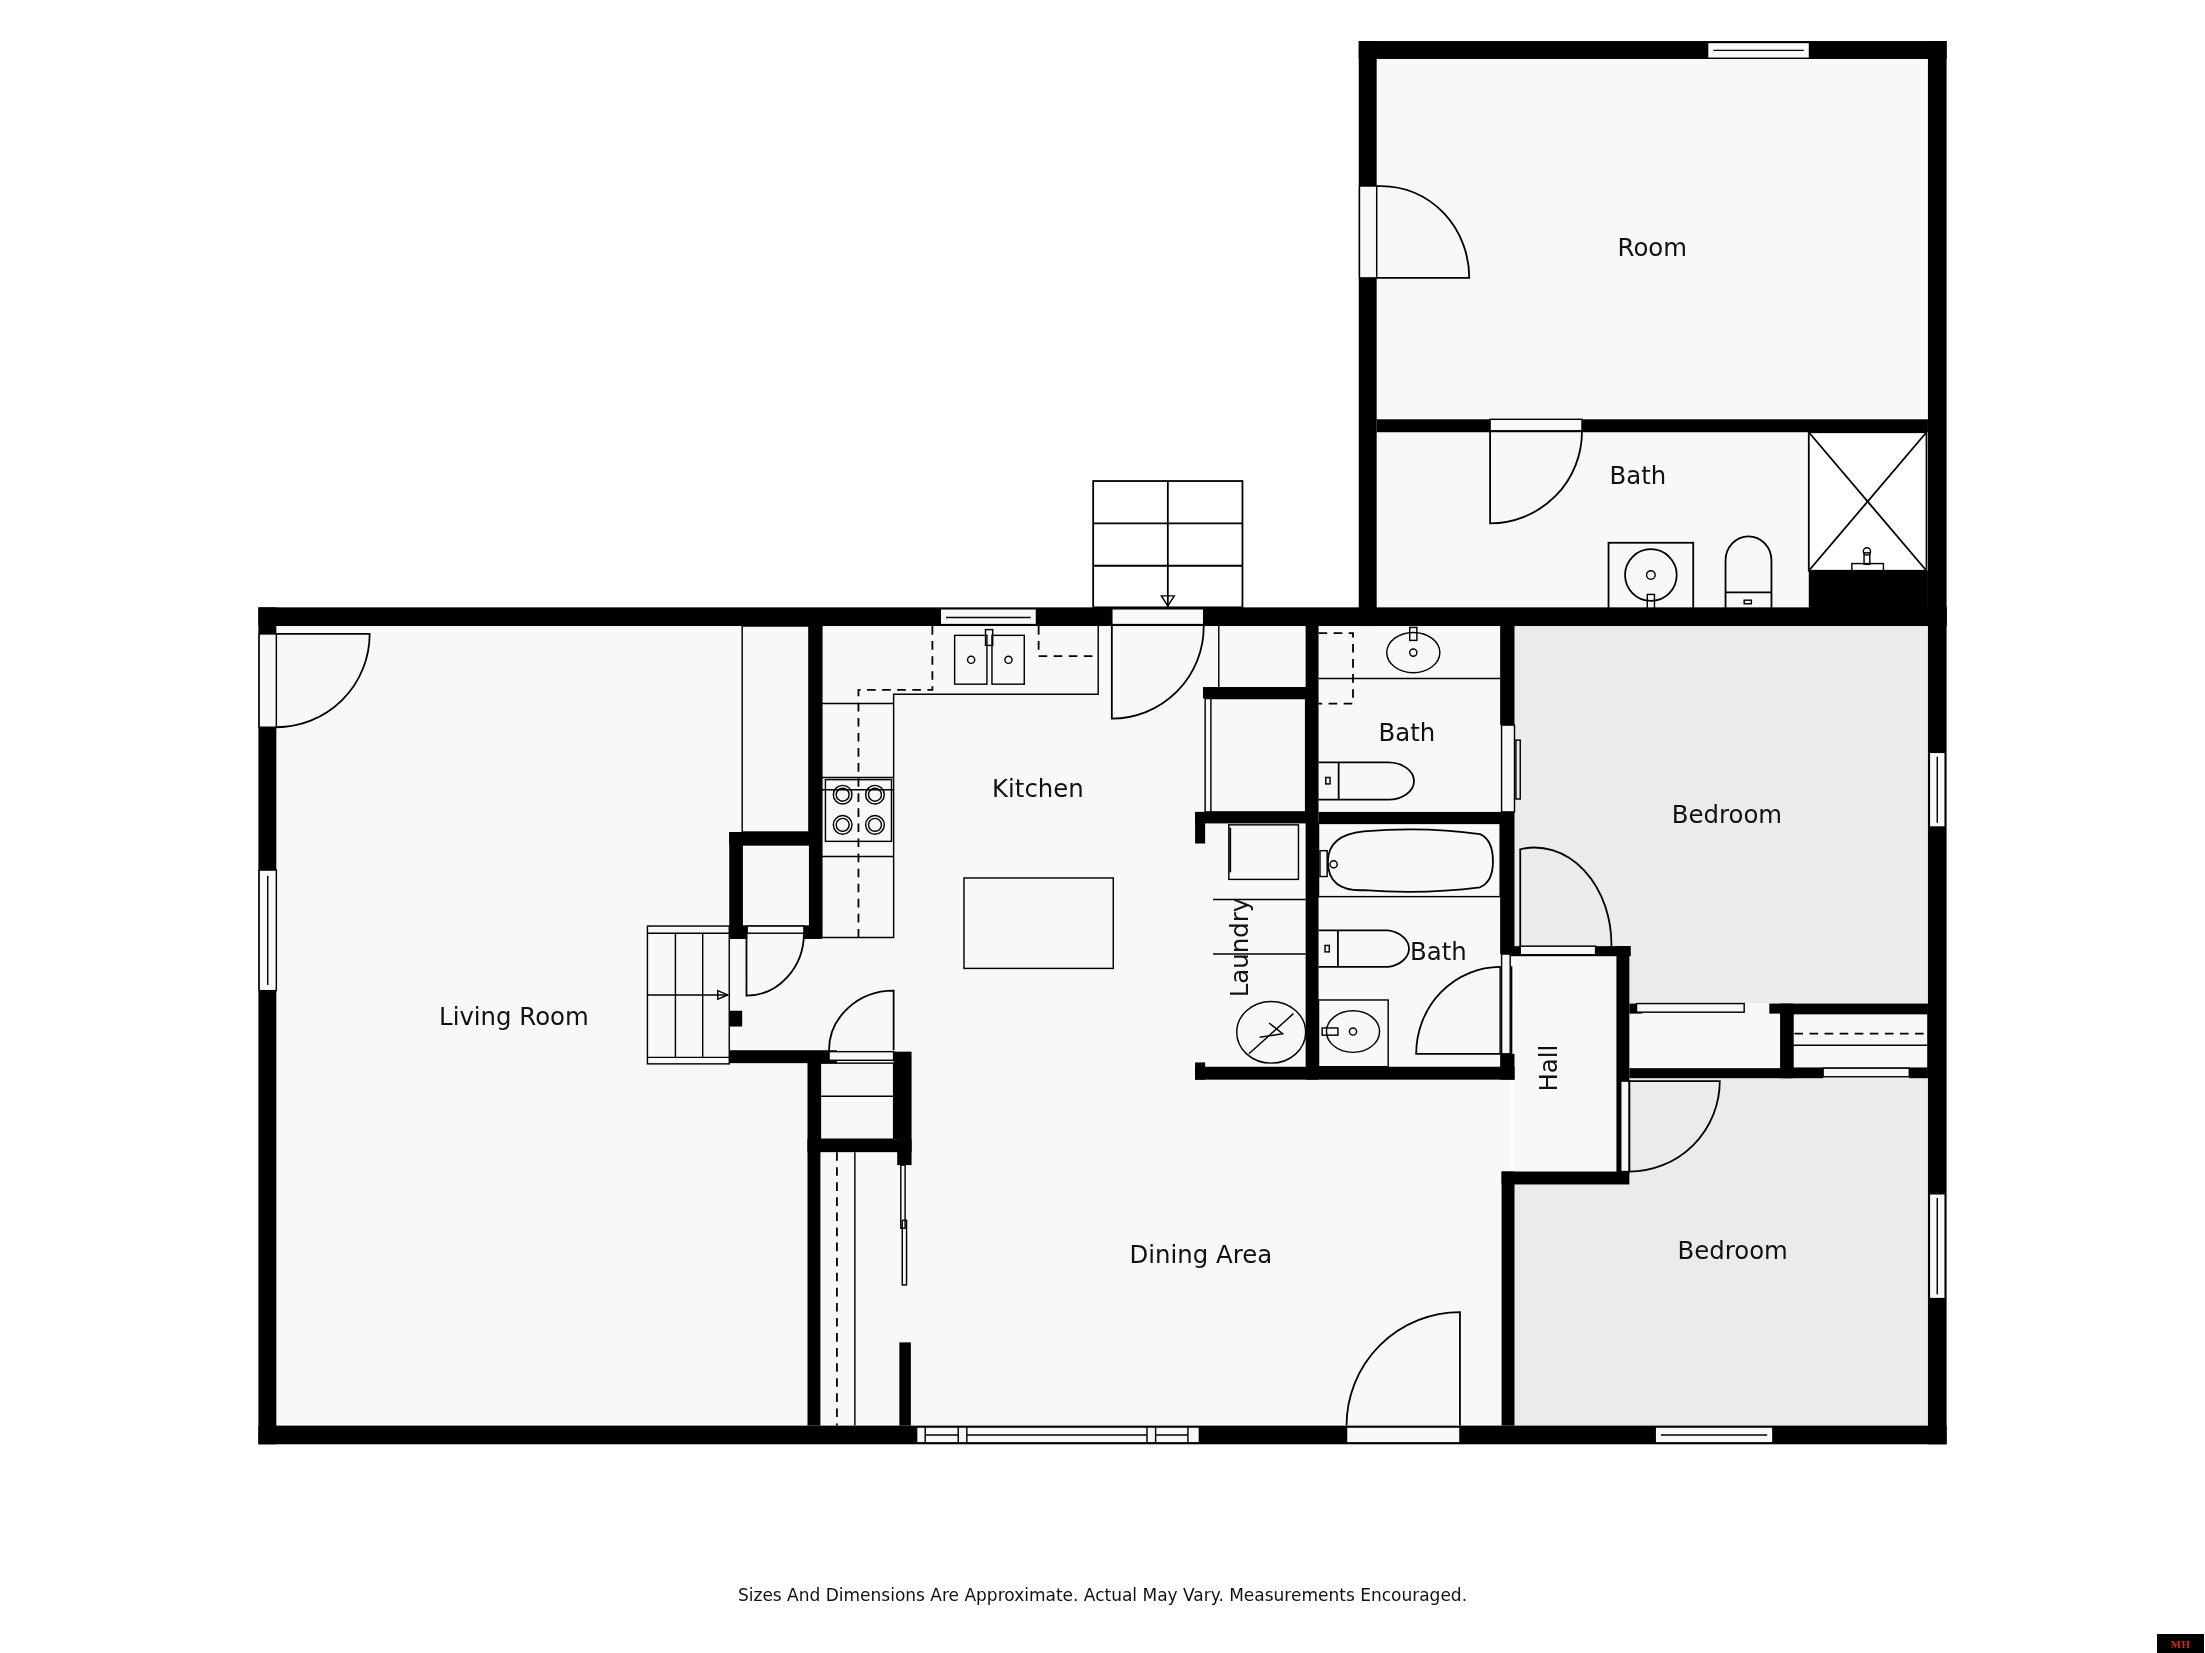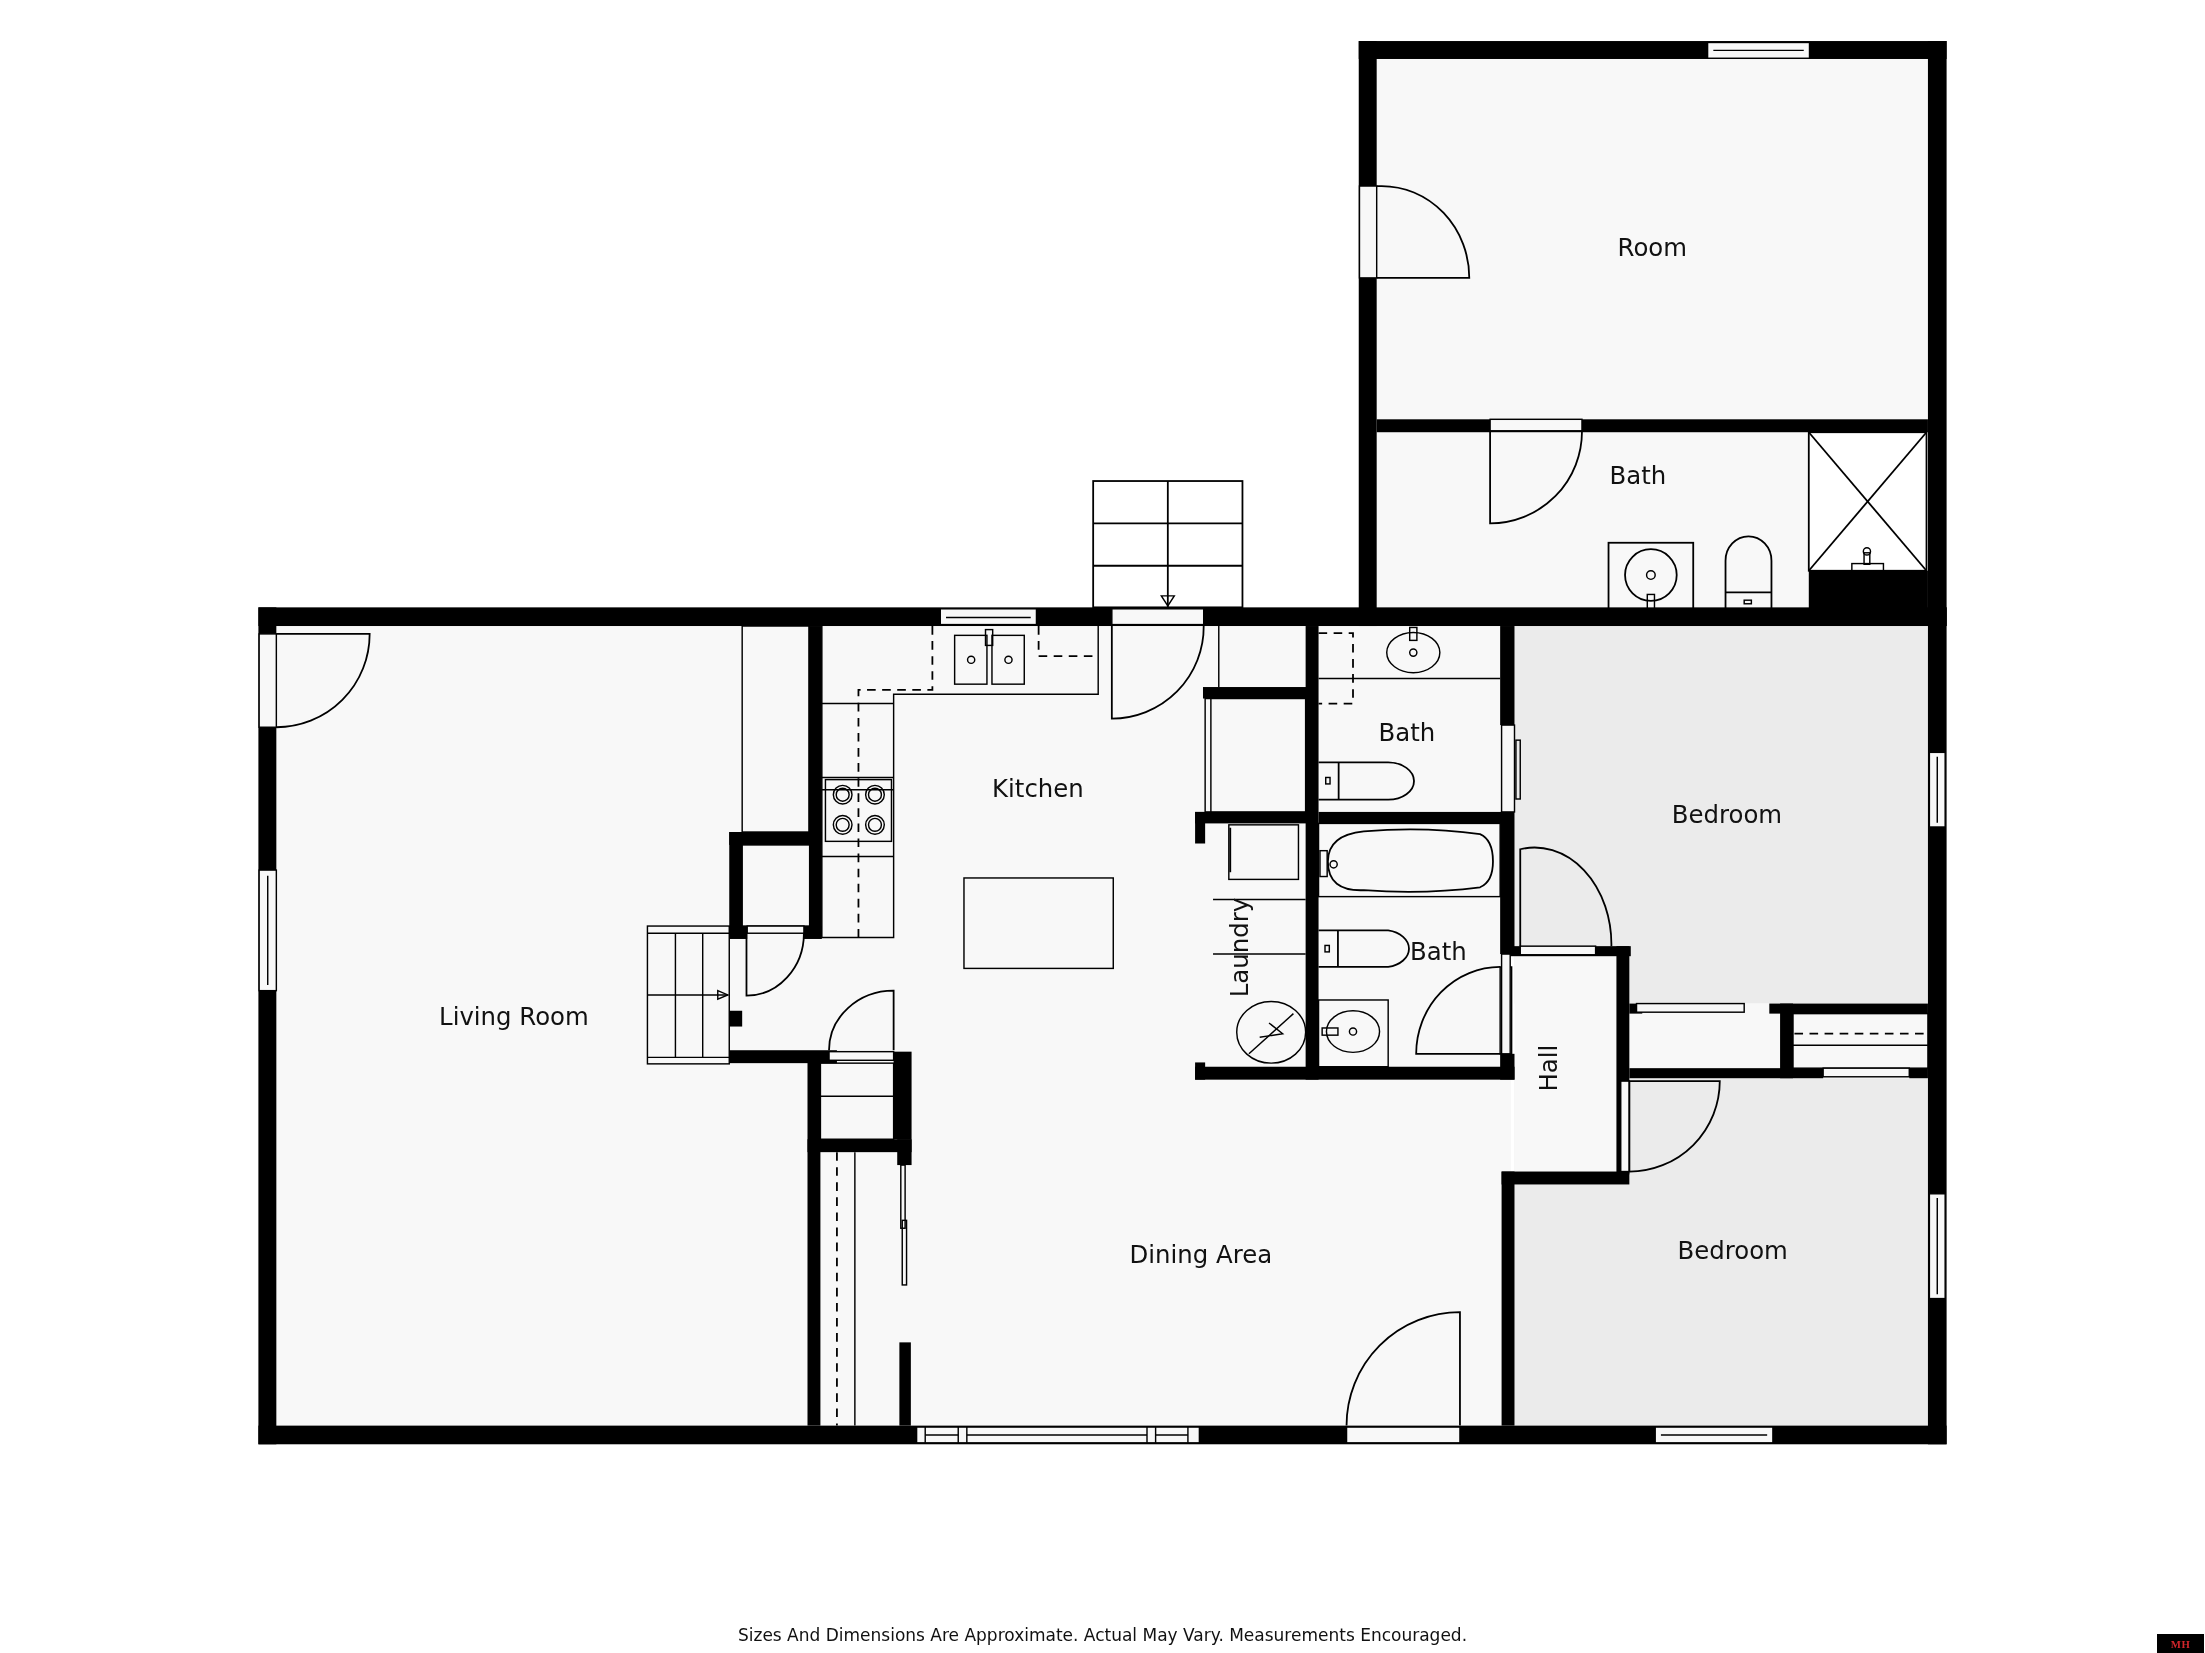--- a/index.html
+++ b/index.html
@@ -1,19 +1,19 @@
 <!DOCTYPE html>
 <html style="font-size:11.5px"><head>
 <meta charset="utf-8">
 <style>
   html,body{margin:0;padding:0;background:#ffffff;}
   body{width:2205px;height:1654px;position:relative;overflow:hidden;font-family:"DejaVu Sans","Liberation Sans",sans-serif;}
   #plan{position:absolute;left:0;top:0;width:2205px;height:1654px;}
   .room-label{font-family:"DejaVu Sans","Liberation Sans",sans-serif;font-size:34px;fill:#111;text-anchor:middle;dominant-baseline:middle;}
-  .disclaimer{position:absolute;left:0;width:2205px;top:1585px;text-align:center;font-family:"DejaVu Sans","Liberation Sans",sans-serif;font-size:17px;color:#111;margin-top:40px;}
+  .disclaimer{position:absolute;left:0;width:2205px;top:1585px;text-align:center;font-family:"DejaVu Sans","Liberation Sans",sans-serif;font-size:17px;color:#111;}
   .mls-badge{position:absolute;left:2157px;top:1634px;width:47px;height:20px;background:#000;color:#d0262b;font-family:Liberation Serif, serif;font-weight:bold;font-size:10.8px;line-height:20px;text-align:center;letter-spacing:0.4px;}
   .wall{fill:#000;}
   .floor{fill:#f8f8f8;}
   .floor-gray{fill:#ebebeb;}
   .ln{fill:none;stroke:#000;stroke-width:2.5;}
   .ln-thin{fill:none;stroke:#000;stroke-width:2;}
   .dash{fill:none;stroke:#000;stroke-width:2.5;stroke-dasharray:12 9;}
   .opening{fill:#f8f8f8;stroke:#000;stroke-width:2;}
 </style>
 </head>

